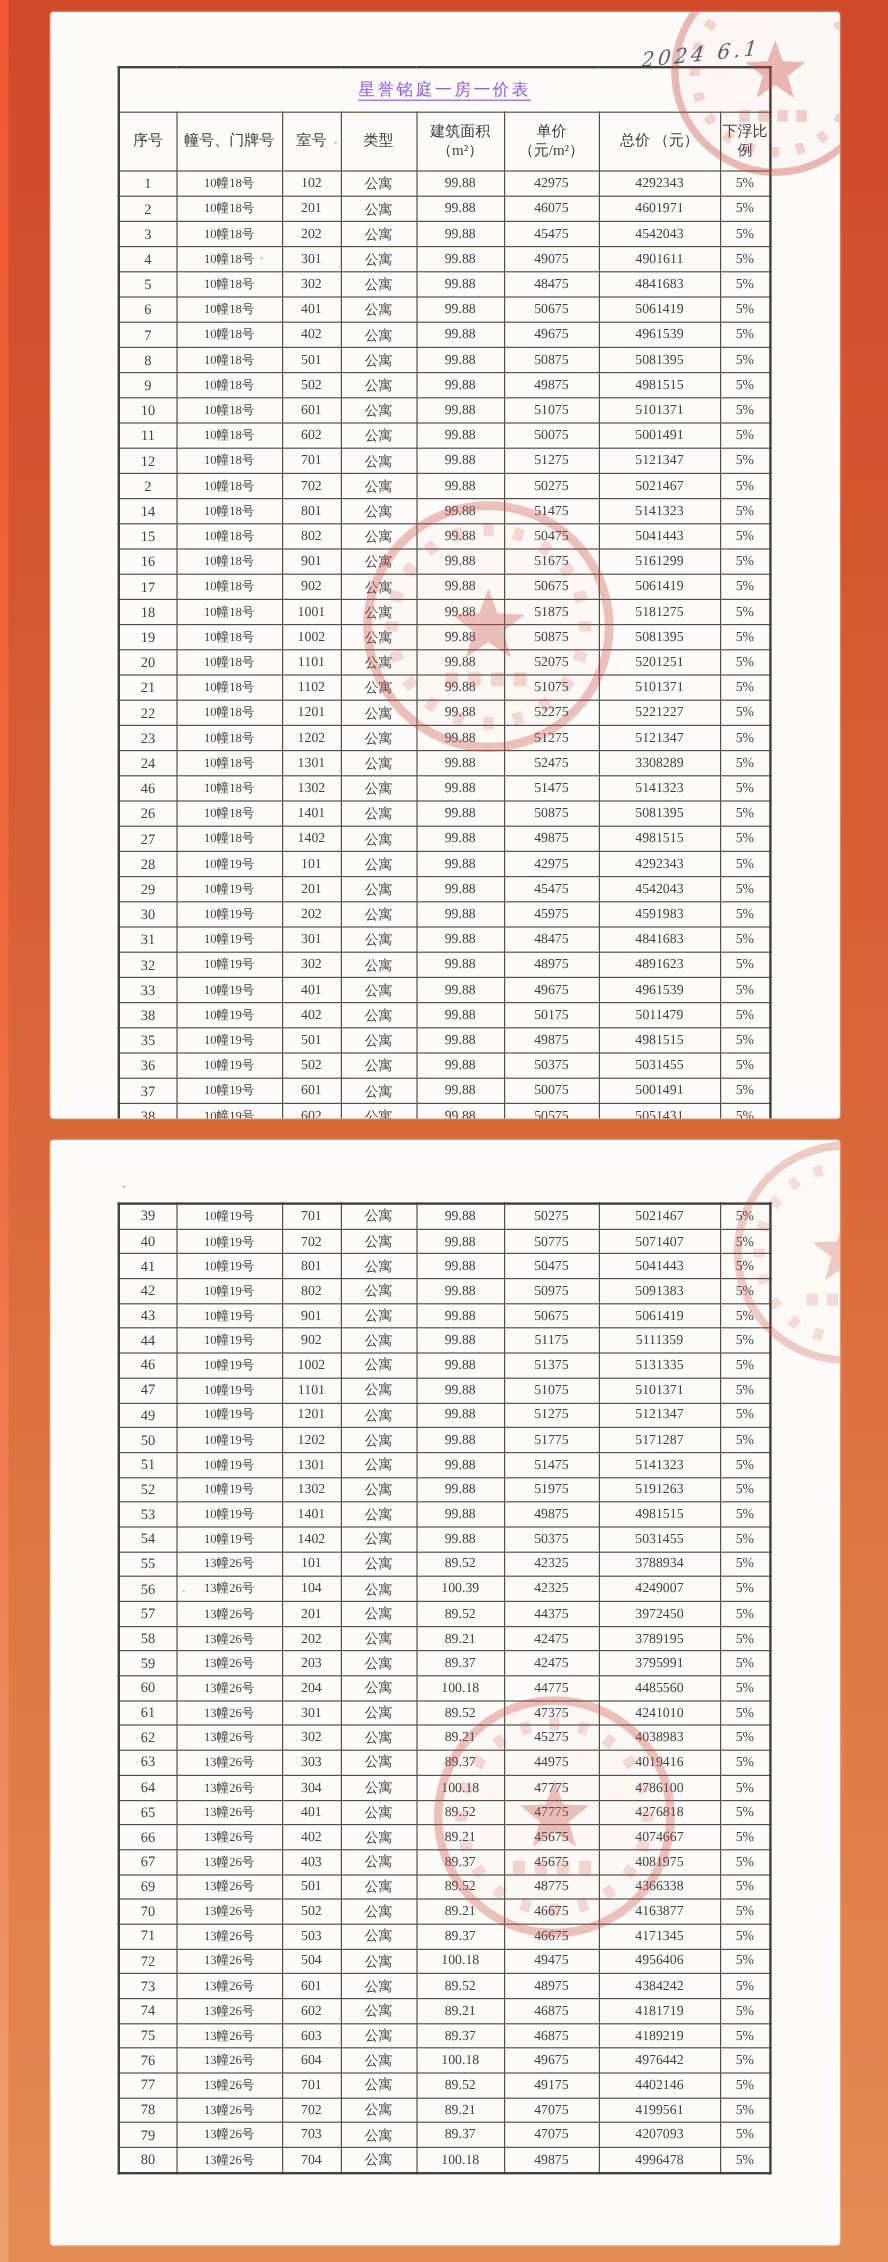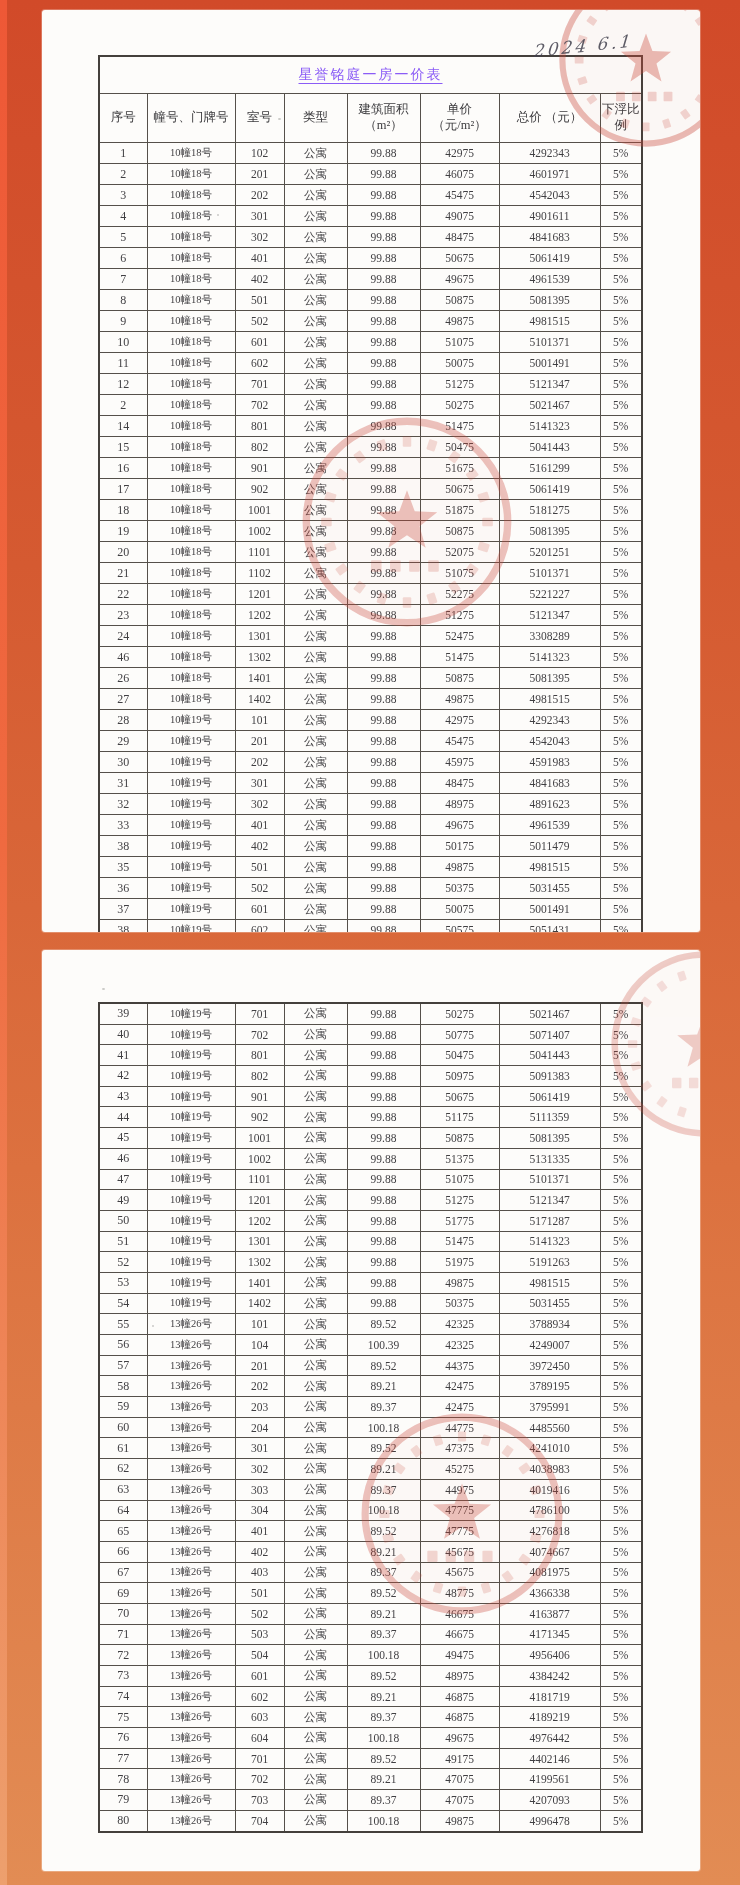--- a/index.html
+++ b/index.html
@@ -609,30 +609,20 @@
           <td class="c-no">44</td>
           <td class="c-building">10幢19号</td>
           <td class="c-room">902</td>
           <td class="c-type">公寓</td>
           <td class="c-area">99.88</td>
           <td class="c-unit">51175</td>
           <td class="c-total">5111359</td>
           <td class="c-ratio">5%</td>
         </tr>
         <tr class="data-row">
-          <td class="c-no">45</td>
-          <td class="c-building">10幢19号</td>
-          <td class="c-room">1001</td>
-          <td class="c-type">公寓</td>
-          <td class="c-area">99.88</td>
-          <td class="c-unit">50875</td>
-          <td class="c-total">5081395</td>
-          <td class="c-ratio">5%</td>
-        </tr>
-        <tr class="data-row">
           <td class="c-no">46</td>
           <td class="c-building">10幢19号</td>
           <td class="c-room">1002</td>
           <td class="c-type">公寓</td>
           <td class="c-area">99.88</td>
           <td class="c-unit">51375</td>
           <td class="c-total">5131335</td>
           <td class="c-ratio">5%</td>
         </tr>
         <tr class="data-row">

